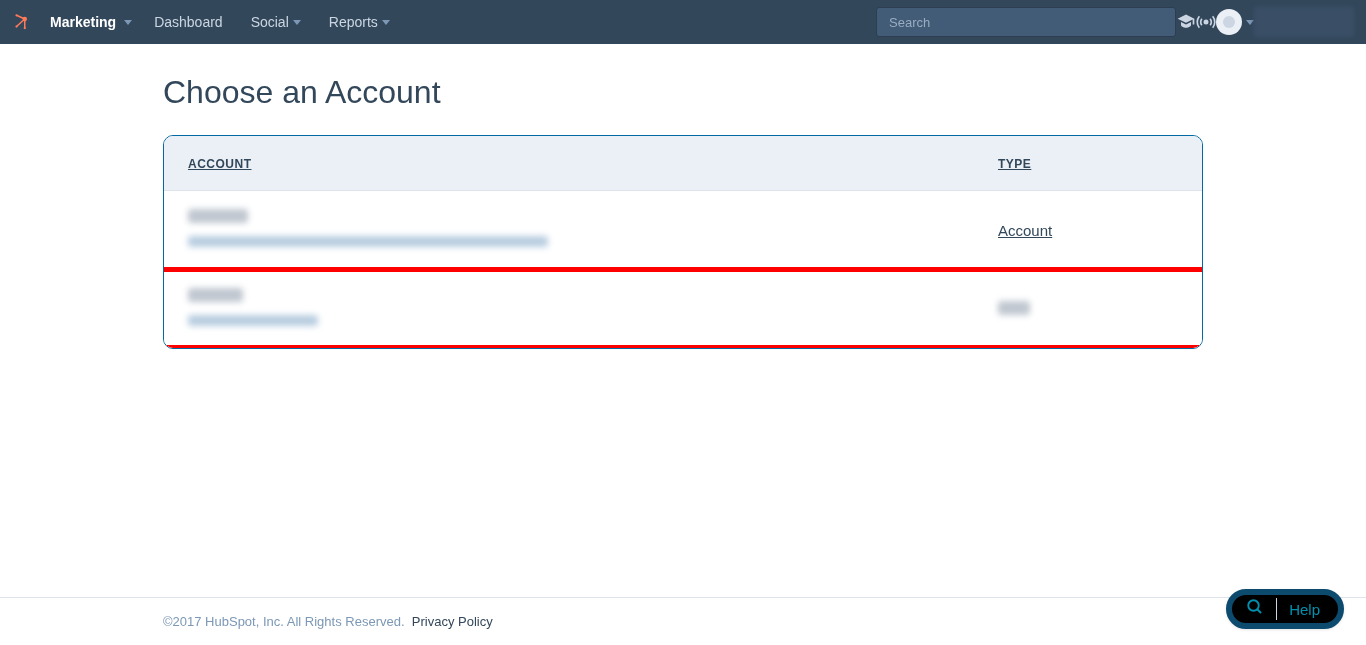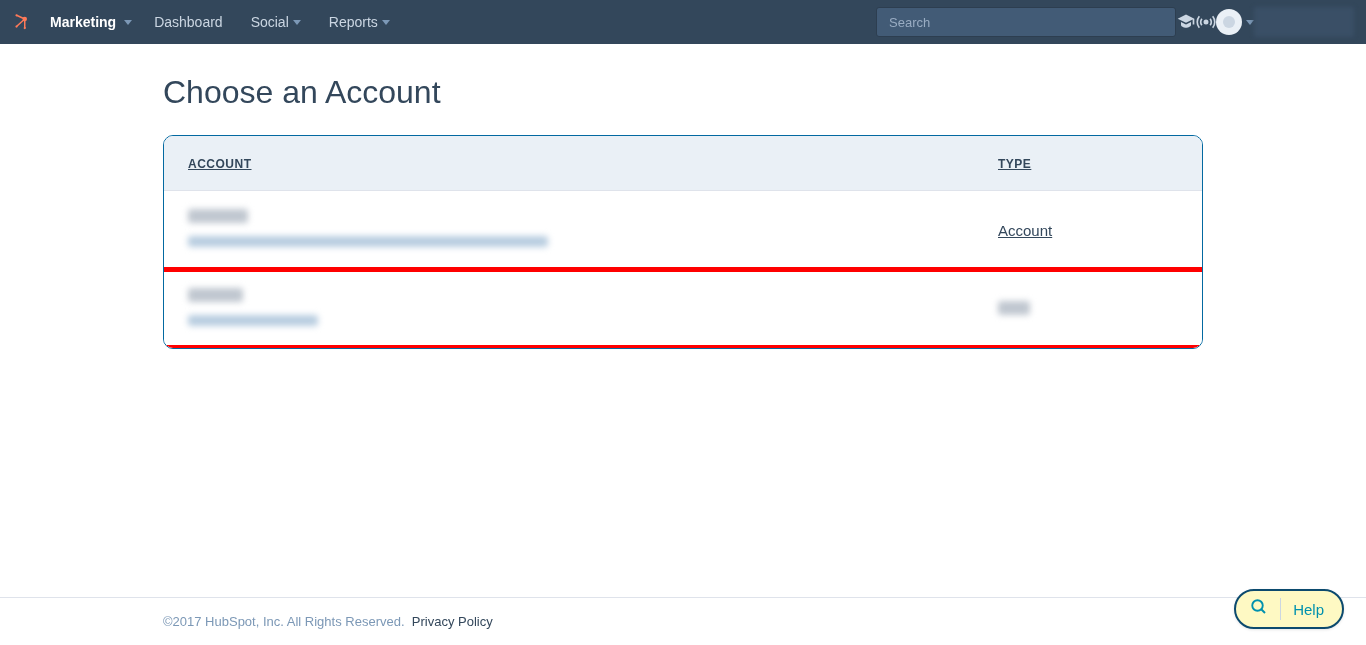--- a/index.html
+++ b/index.html
@@ -37,21 +37,21 @@
     .account-info { flex: 1; }
     .account-name-blur { display: inline-block; height: 14px; background: #c0c7d0; border-radius: 3px; filter: blur(3px); margin-bottom: 6px; }
     .account-sub-blur { display: inline-block; height: 11px; background: #b8cde0; border-radius: 3px; filter: blur(3px); }
     .type-value { width: 180px; color: #33475b; font-size: 15px; }
     .type-blur { display: inline-block; height: 14px; background: #c0c7d0; border-radius: 3px; filter: blur(3px); }
     
     .footer { position: absolute; bottom: 0; left: 0; right: 0; border-top: 1px solid #dfe3eb; padding: 16px 0; }
     .footer-inner { max-width: 1040px; margin: 0 auto; font-size: 13px; color: #7c98b6; }
     .footer-inner a { color: #33475b; text-decoration: none; }
     
-    .help-button { position: absolute; bottom: 16px; right: 22px; background: #fef9c3; border: 2px solid #0c4a6e; border-radius: 24px; height: 40px; display: flex; align-items: center; padding: 0 18px 0 14px; gap: 12px; cursor: pointer; box-shadow: 0 1px 3px rgba(0,0,0,0.1); }
+    .help-button { position: absolute; bottom: 16px; right: 22px; background: #000000; border: 6px solid #0c4a6e; border-radius: 24px; height: 40px; display: flex; align-items: center; padding: 0 18px 0 14px; gap: 12px; cursor: pointer; box-shadow: 0 1px 3px rgba(0,0,0,0.1); }
     .help-button .search-icon { color: #0091ae; }
     .help-divider { width: 1px; height: 22px; background: #cbd6e2; }
     .help-text { color: #0091ae; font-size: 15px; }
   </style>
 </head>
 <body>
 
 <div class="top-nav">
   <div class="logo-section">
     <span class="hubspot-logo">

